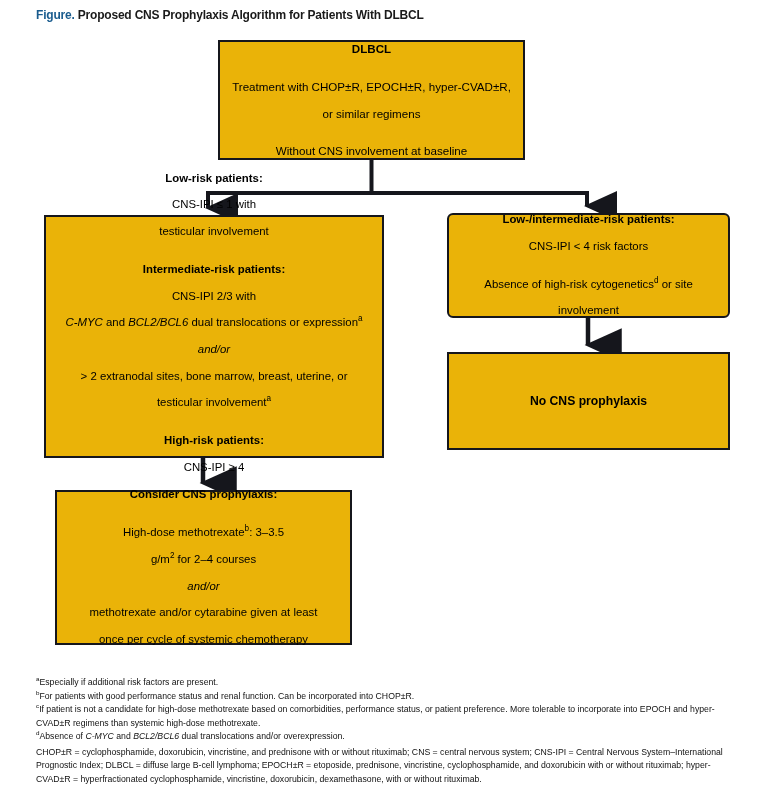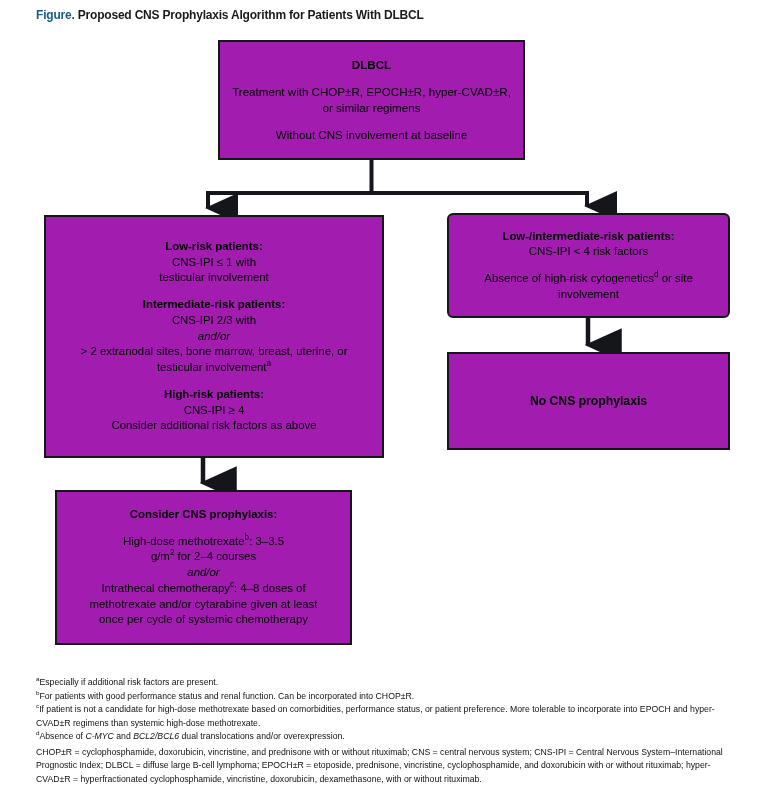--- a/index.html
+++ b/index.html
@@ -44,31 +44,32 @@
   #connector-layer {
     position: absolute;
     left: 0;
     top: 0;
     width: 765px;
     height: 660px;
   }
 
   .node {
     position: absolute;
-    background: #a21caf;
+    background: #eab308;
     border: 2.5px solid #15161c;
     box-sizing: border-box;
     display: flex;
     flex-direction: column;
     align-items: center;
     justify-content: center;
     text-align: center;
     font-size: 11.4px;
     line-height: 1.38;
     z-index: 2;
+    gap: 11px;
   }
   .node .ln { display: block; white-space: nowrap; }
   .node .hd { font-weight: bold; }
   .node .it { font-style: italic; }
   .spacer { height: 11px; }
   sup { font-size: 0.72em; vertical-align: super; line-height: 0; }
 
   
   #node-dlbcl        { left: 218px; top: 40px;  width: 307px; height: 120px; }
   #node-risk-strat   { left: 44px;  top: 215px; width: 340px; height: 243px; }
@@ -134,20 +135,21 @@
 
   <div class="node" id="node-risk-strat">
     <span class="ln hd">Low-risk patients:</span>
     <span class="ln">CNS-IPI ≤ 1 with</span>
     <span class="ln">testicular involvement</span>
 
     <span class="spacer"></span>
 
     <span class="ln hd">Intermediate-risk patients:</span>
     <span class="ln">CNS-IPI 2/3 with</span>
+    <span class="ln"><span class="it">C-MYC</span><span> and </span><span class="it">BCL2/BCL6</span><span> dual translocations or expression</span><sup>a</sup></span>
     <span class="ln it">and/or</span>
     <span class="ln">&gt; 2 extranodal sites, bone marrow, breast, uterine, or</span>
     <span class="ln"><span>testicular involvement</span><sup>a</sup></span>
 
     <span class="spacer"></span>
 
     <span class="ln hd">High-risk patients:</span>
     <span class="ln">CNS-IPI ≥ 4</span>
     <span class="ln">Consider additional risk factors as above</span>
   </div>
@@ -159,21 +161,20 @@
     <span class="ln"><span>Absence of high-risk cytogenetics</span><sup>d</sup><span> or site</span></span>
     <span class="ln">involvement</span>
   </div>
 
   <div class="node" id="node-prophylaxis">
     <span class="ln hd">Consider CNS prophylaxis:</span>
     <span class="spacer"></span>
     <span class="ln"><span>High-dose methotrexate</span><sup>b</sup><span>: 3–3.5</span></span>
     <span class="ln"><span>g/m</span><sup>2</sup><span> for 2–4 courses</span></span>
     <span class="ln it">and/or</span>
-    <span class="ln"><span>Intrathecal chemotherapy</span><sup>c</sup><span>: 4–8 doses of</span></span>
     <span class="ln">methotrexate and/or cytarabine given at least</span>
     <span class="ln">once per cycle of systemic chemotherapy</span>
   </div>
 
   <div class="node" id="node-no-prophy">
     <span class="ln hd">No CNS prophylaxis</span>
   </div>
 </div>
 
 <div id="footnotes">

